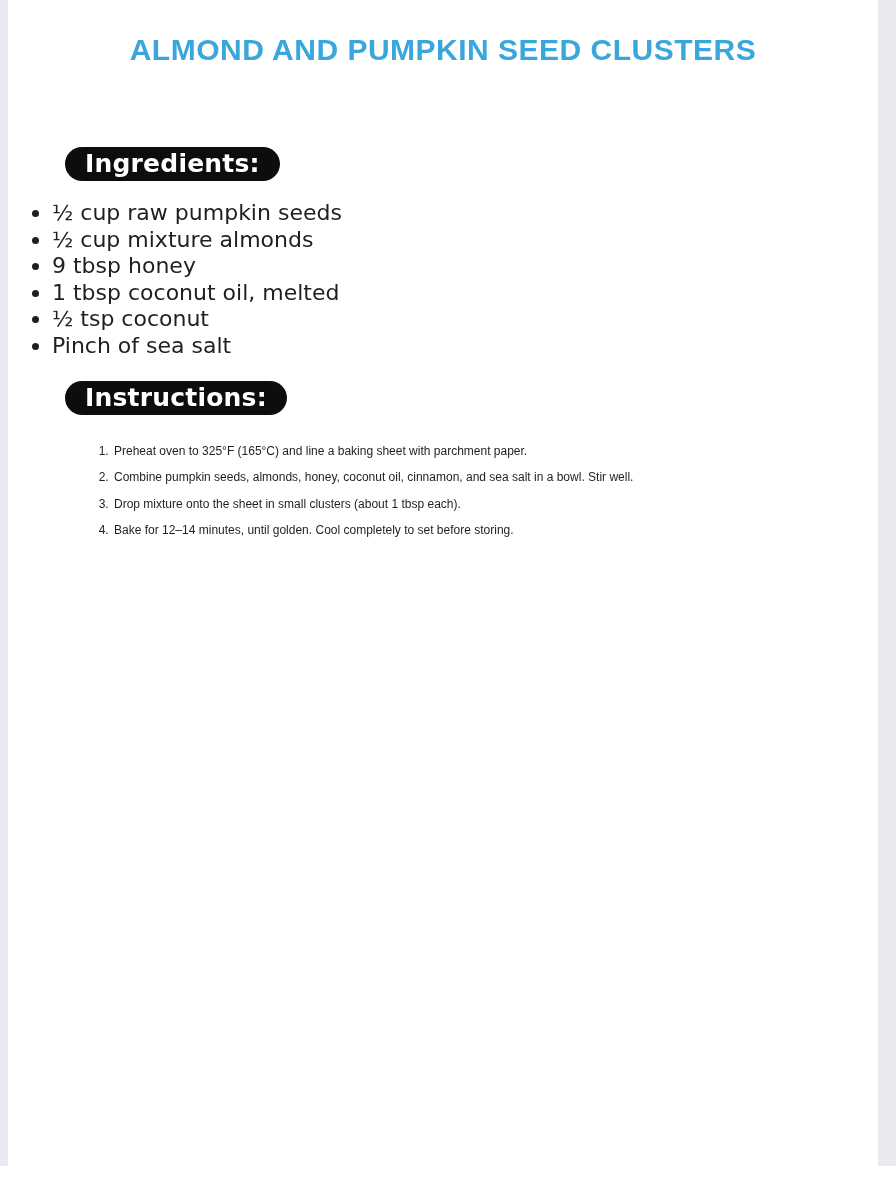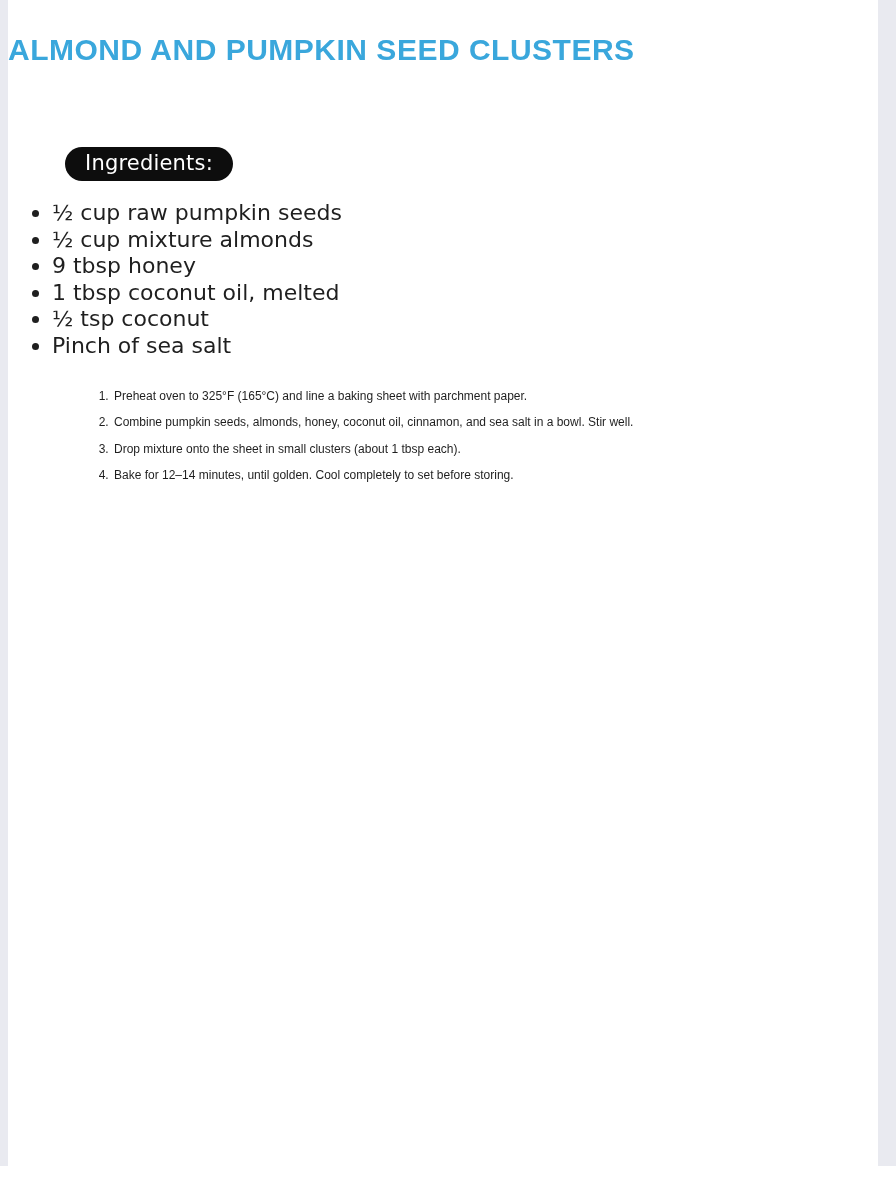--- a/index.html
+++ b/index.html
@@ -29,33 +29,34 @@
     position: absolute;
     top: 0;
     left: 8px;
     width: 870px;
     height: 1166px;
     background: #ffffff;
   }
   .title {
     margin: 0;
     padding-top: 34px;
+    text-align: center;
     font-size: 30px;
     line-height: 32px;
     font-weight: 700;
     letter-spacing: 0.5px;
     color: var(--accent);
   }
   .pill {
     width: fit-content;
     background: var(--pill-bg);
     color: #ffffff;
     font-family: "DejaVu Sans", "Liberation Sans", sans-serif;
-    font-weight: 400;
-    font-size: 21px;
+    font-weight: 700;
+    font-size: 25px;
     line-height: 23px;
     padding: 5px 20px 6px 20px;
     border-radius: 18px;
     letter-spacing: 0.2px;
   }
   .pill-ingredients { margin: 81px 0 0 57px; }
   .pill-instructions { margin: 21px 0 0 57px; }
   .ingredients-list {
     margin: 19px 0 0 0;
     padding-left: 44px;
@@ -92,20 +93,23 @@
 
   <ul class="ingredients-list">
     <li>½ cup raw pumpkin seeds</li>
     <li>½ cup mixture almonds</li>
     <li>9 tbsp honey</li>
     <li>1 tbsp coconut oil, melted</li>
     <li>½ tsp coconut</li>
     <li>Pinch of sea salt</li>
   </ul>
 
+  <div class="pill pill-instructions">
+    <span>Instructions:</span>
+  </div>
 
   <ol class="instructions-list">
     <li>Preheat oven to 325°F (165°C) and line a baking sheet with parchment paper.</li>
     <li>Combine pumpkin seeds, almonds, honey, coconut oil, cinnamon, and sea salt in a bowl. Stir well.</li>
     <li>Drop mixture onto the sheet in small clusters (about 1 tbsp each).</li>
     <li>Bake for 12–14 minutes, until golden. Cool completely to set before storing.</li>
   </ol>
 
 </div>
 

